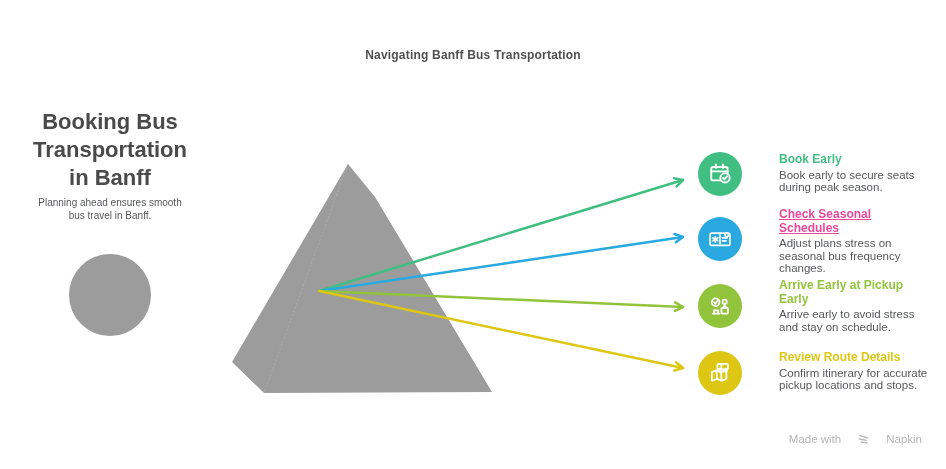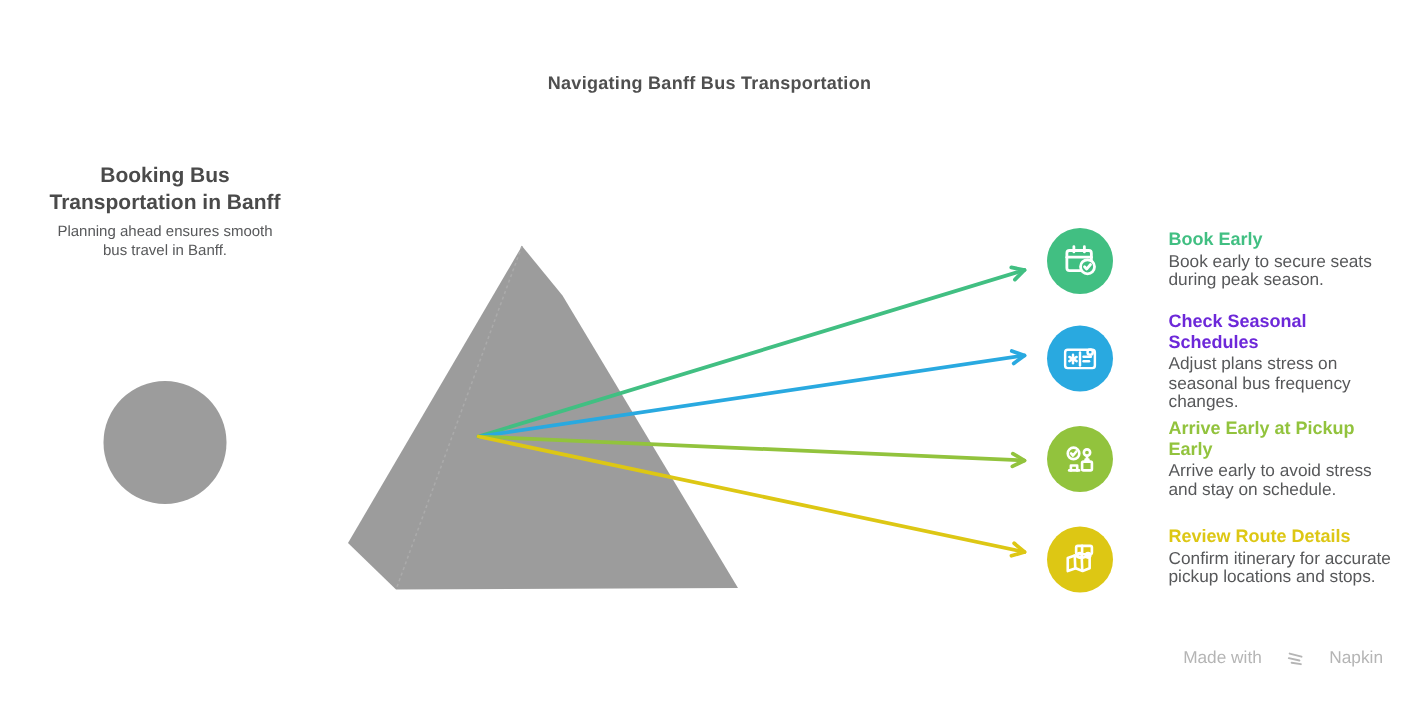--- a/index.html
+++ b/index.html
@@ -5,21 +5,21 @@
   html,body{margin:0;padding:0;background:#ffffff;}
   .canvas{
     position:relative;width:946px;height:469px;background:#ffffff;overflow:hidden;
     font-family:"Liberation Sans", sans-serif;
   }
   .main-title{
     position:absolute;left:0;top:48px;width:946px;text-align:center;
     font-size:12px;font-weight:bold;color:#4f4f4f;letter-spacing:.2px;
   }
   .left-panel{position:absolute;left:30px;top:108px;width:160px;text-align:center;}
-  .left-heading{font-size:14px;font-weight:bold;color:#4a4a4a;line-height:1.27;}
+  .left-heading{font-size:22px;font-weight:bold;color:#4a4a4a;line-height:1.27;}
   .left-desc{margin-top:4px;font-size:10px;color:#57585a;line-height:1.3;}
   .left-circle{
     position:absolute;left:69px;top:254px;width:82px;height:82px;border-radius:50%;
   }
   .diagram-svg{position:absolute;left:0;top:0;width:946px;height:469px;}
   .item{position:absolute;}
   .icon-circle{
     position:absolute;width:44px;height:44px;border-radius:50%;
     display:flex;align-items:center;justify-content:center;
   }
@@ -109,21 +109,21 @@
         <line x1="12" y1="8.5" x2="12" y2="16"></line>
         <line x1="8" y1="9.9" x2="8" y2="14.7"></line>
         <line x1="5.9" y1="11.1" x2="10.1" y2="13.5"></line>
         <line x1="10.1" y1="11.1" x2="5.9" y2="13.5"></line>
         <line x1="14" y1="11" x2="18.2" y2="11"></line>
         <line x1="14" y1="13.6" x2="17.2" y2="13.6"></line>
         <circle cx="17.8" cy="8.4" r="1.5"></circle>
       </svg>
     </div>
     <div class="item-text">
-      <div class="item-title" style="color: #6d28d9;">Check Seasonal Schedules</div>
+      <div class="item-title" style="color: #ec4899; text-decoration: underline;">Check Seasonal Schedules</div>
       <div class="item-desc">Adjust plans stress on seasonal bus frequency changes.</div>
     </div>
   </div>
 
   <div class="item i3">
     <div class="icon-circle" style="background: rgb(146, 195, 61); color: rgb(146, 195, 61);">
       <svg viewBox="0 0 24 24" fill="none" stroke="#ffffff" stroke-width="1.5" stroke-linecap="round" stroke-linejoin="round">
         <circle cx="8.3" cy="8.8" r="3.3"></circle>
         <path d="M6.9,8.8 l1.1,1.2 l1.9,-2.3"></path>
         <circle cx="16" cy="8.3" r="1.8"></circle>

